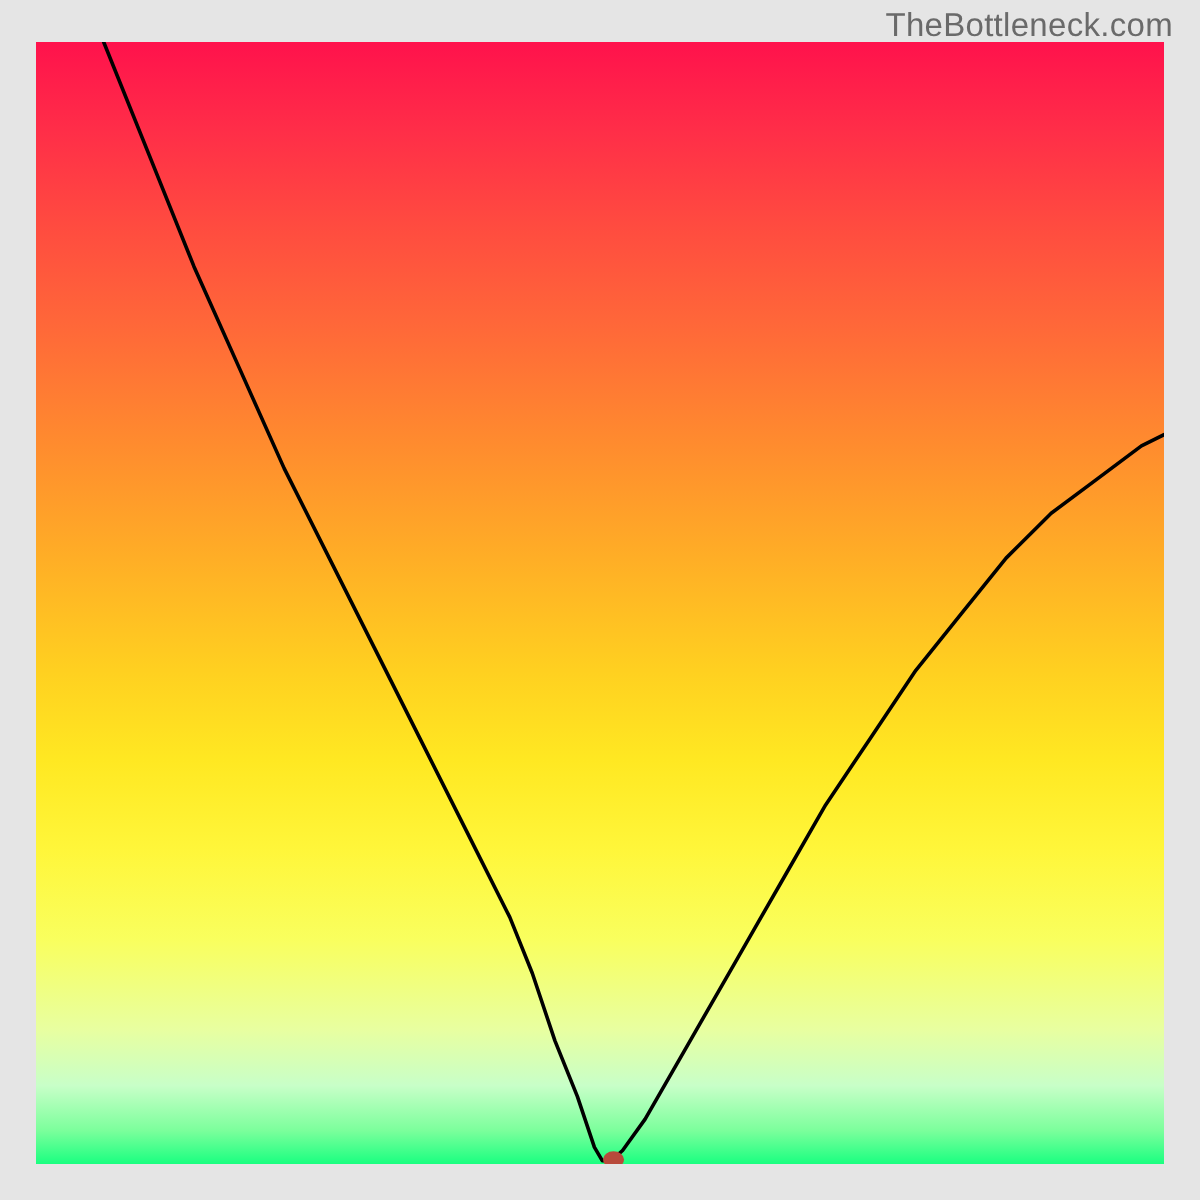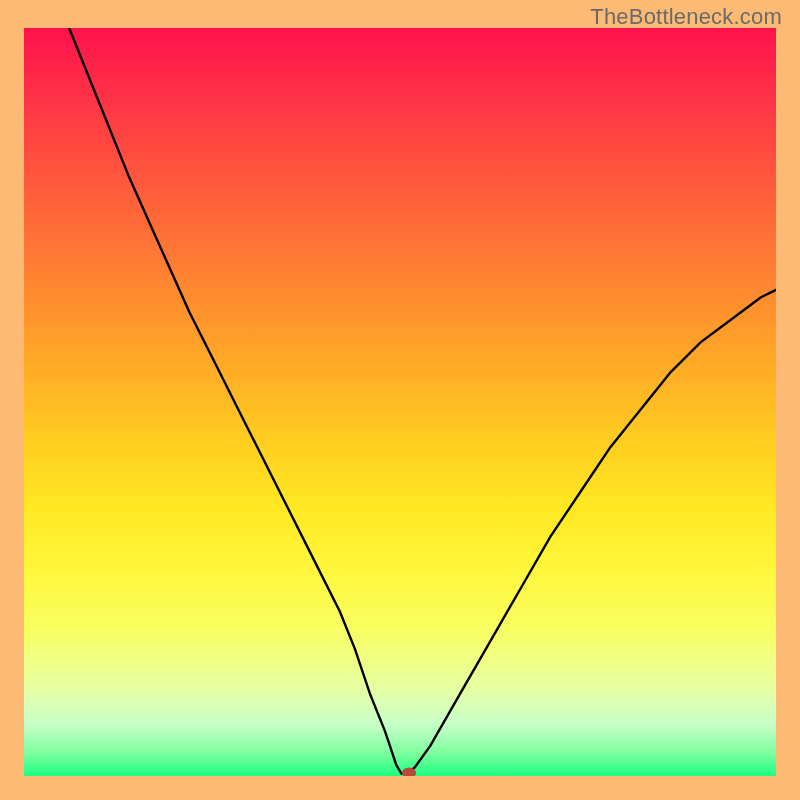--- a/index.html
+++ b/index.html
@@ -8,21 +8,21 @@
     width: 800px;
     height: 800px;
     background: #000;
     overflow: hidden;
     font-family: Arial, Helvetica, sans-serif;
   }
   .frame {
     position: relative;
     width: 800px;
     height: 800px;
-    background: #fdba74;
+    background: #e5e5e5;
   }
   .watermark {
     position: absolute;
     top: 4px;
     right: 18px;
     color: #6a6a6a;
     font-size: 22px;
     font-weight: 500;
     letter-spacing: 0.2px;
     z-index: 10;

